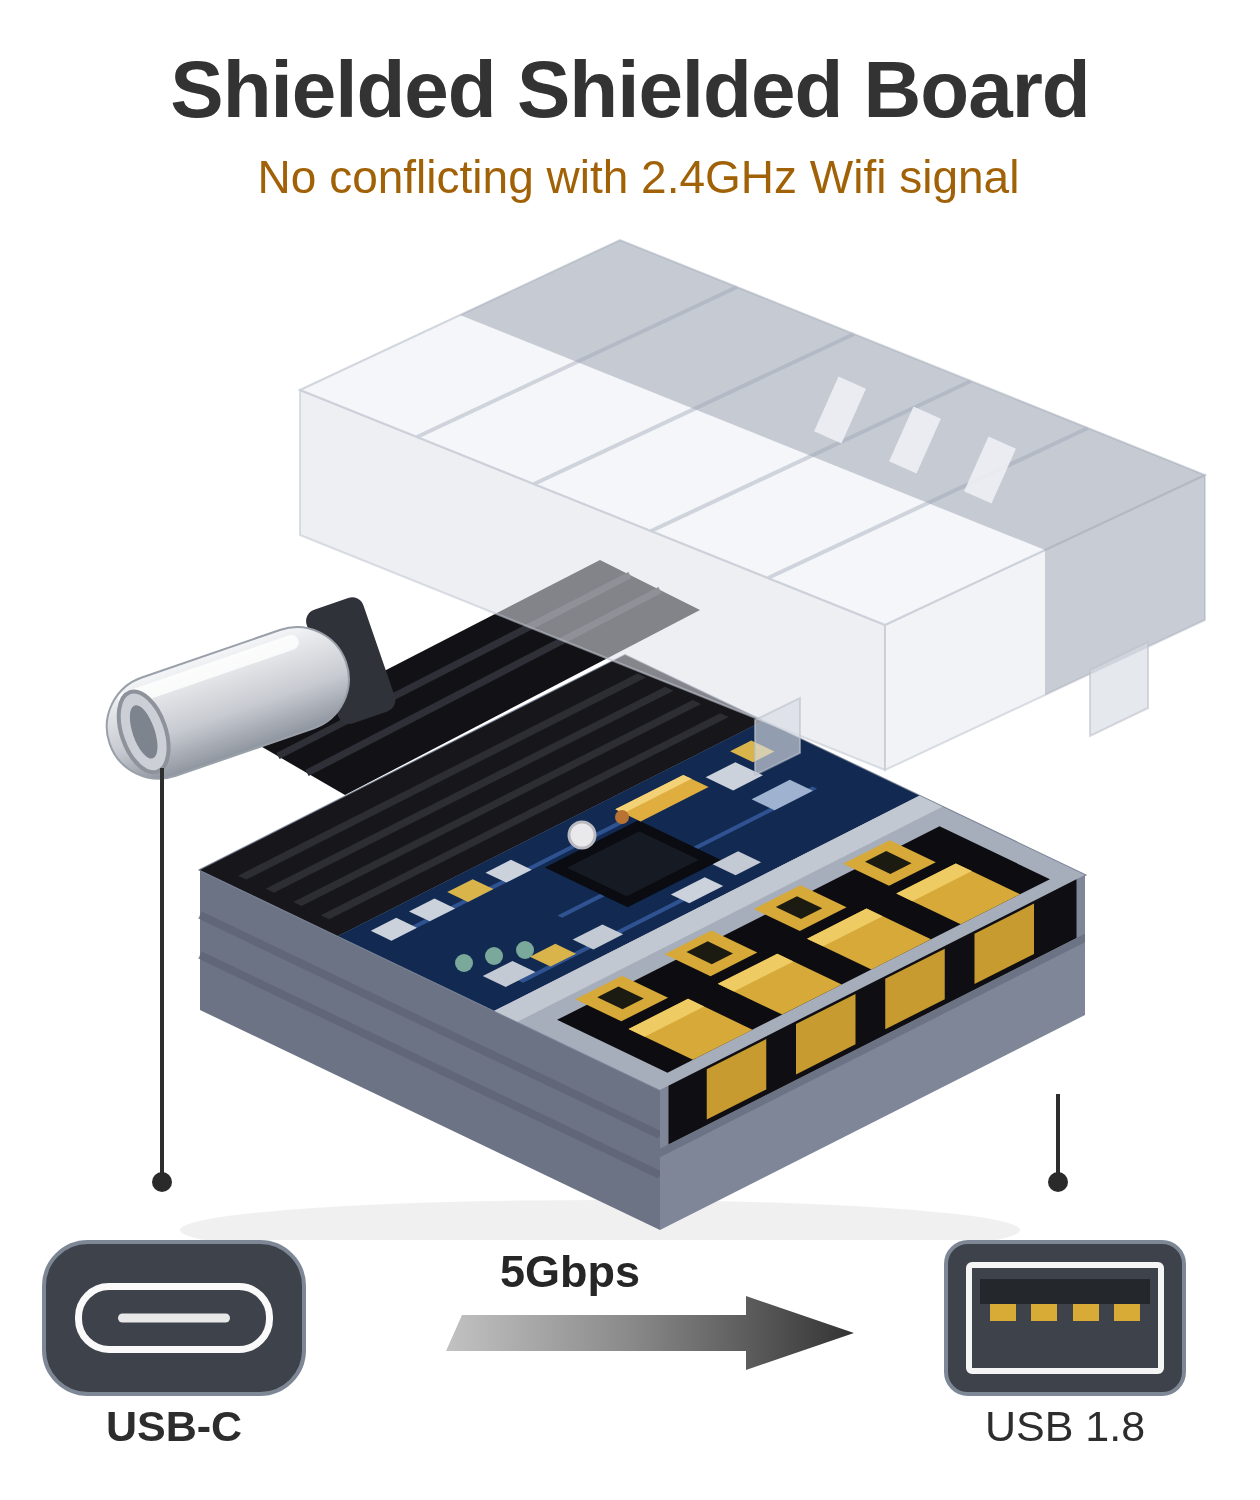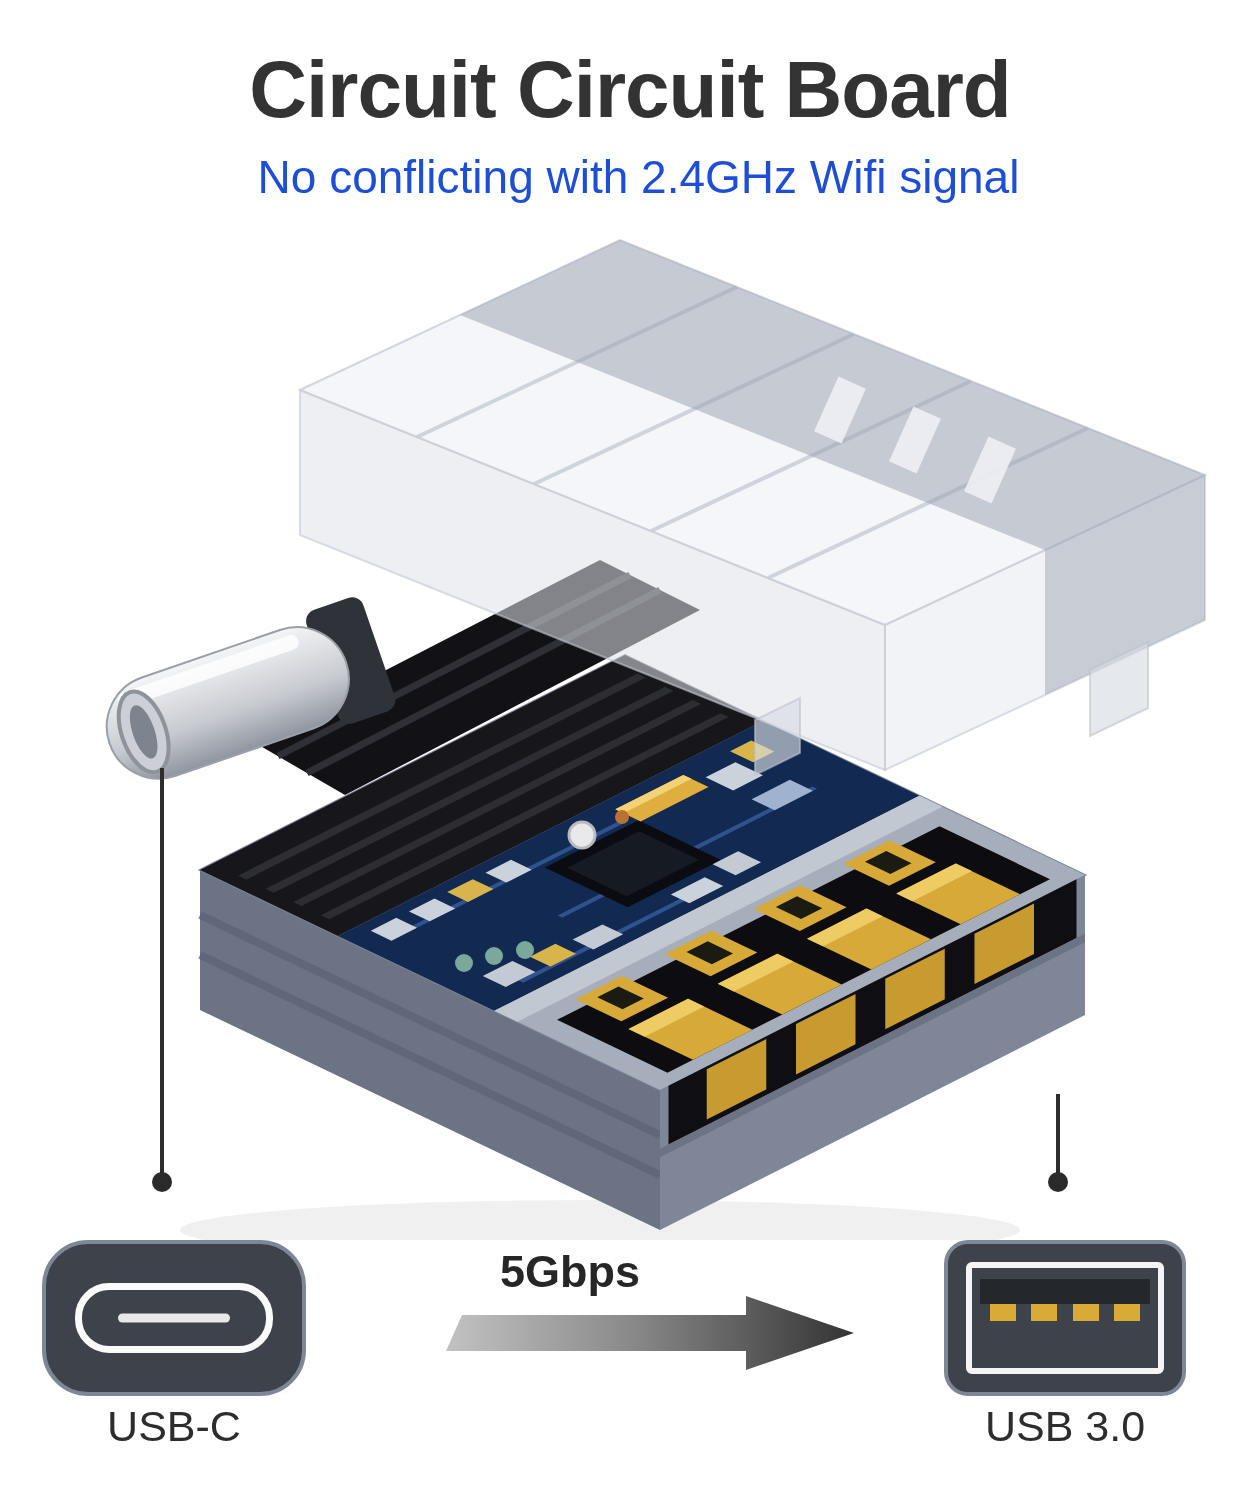--- a/index.html
+++ b/index.html
@@ -6,21 +6,21 @@
   .page{
     position:relative;width:1260px;height:1500px;background:var(--background,#ffffff);
     font-family:"Liberation Sans",sans-serif;overflow:hidden;margin:0 auto;
   }
   .hdr{position:absolute;top:44px;left:0;width:1260px;text-align:center;}
   .title{
     margin:0;font-size:80px;font-weight:700;letter-spacing:-1px;
     color:var(--title-text,#333333);
   }
   .subtitle{
-    margin:14px 0 0 0;font-size:46px;font-weight:400;color:#1d4ed8;letter-spacing:0;padding-left:17px;
+    margin:14px 0 0 0;font-size:46px;font-weight:400;color:#a16207;letter-spacing:0;padding-left:17px;
   }
   .render-svg{position:absolute;top:230px;left:0;}
   .callout{position:absolute;width:4px;background:#2d2d2d;}
   .callout-left{left:160px;top:768px;height:412px;}
   .callout-right{left:1056px;top:1094px;height:86px;}
   .dot{position:absolute;width:20px;height:20px;border-radius:50%;background:#2a2a2a;}
   .dot-left{left:152px;top:1172px;}
   .dot-right{left:1048px;top:1172px;}
 
   .port-icon{
@@ -48,36 +48,36 @@
   .usba-pins{
     position:absolute;top:36px;left:18px;right:18px;
     display:flex;justify-content:space-between;
   }
   .usba-pin{width:26px;height:17px;background:var(--gold-contacts,#d8ab36);}
 
   .port-label{
     position:absolute;top:1402px;font-size:43px;font-weight:400;
     color:var(--body-text,#2d2d2d);text-align:center;
   }
-  .label-left{left:42px;width:264px;}
+  .label-left{left:42px;width:264px;font-weight:bold;}
   .label-right{left:944px;width:242px;}
 
   .speed{
     position:absolute;left:500px;top:1246px;width:300px;
     font-size:45px;font-weight:700;color:#262626;
   }
   .arrow-svg{position:absolute;left:446px;top:1294px;}
 </style>
 </head>
 <body>
 
 <div class="page">
 
   <div class="hdr">
-    <h1 class="title">Circuit Circuit Board</h1>
+    <h1 class="title">Shielded Shielded Board</h1>
     <h2 class="subtitle">No conflicting with 2.4GHz Wifi signal</h2>
   </div>
 
   <svg class="render-svg" width="1260" height="1010" viewBox="0 0 1260 1010">
     <defs>
       <linearGradient id="plugGrad" x1="0" y1="0" x2="0" y2="1">
         <stop offset="0" stop-color="#f4f5f7"></stop>
         <stop offset="0.6" stop-color="#c7cad0"></stop>
         <stop offset="1" stop-color="#8f959f"></stop>
       </linearGradient>
@@ -225,15 +225,15 @@
     <div class="usba-inner">
       <div class="usba-tongue"></div>
       <div class="usba-pins">
         <div class="usba-pin"></div>
         <div class="usba-pin"></div>
         <div class="usba-pin"></div>
         <div class="usba-pin"></div>
       </div>
     </div>
   </div>
-  <div class="port-label label-right">USB 3.0</div>
+  <div class="port-label label-right">USB 1.8</div>
 
 </div>
 
 </body></html>

